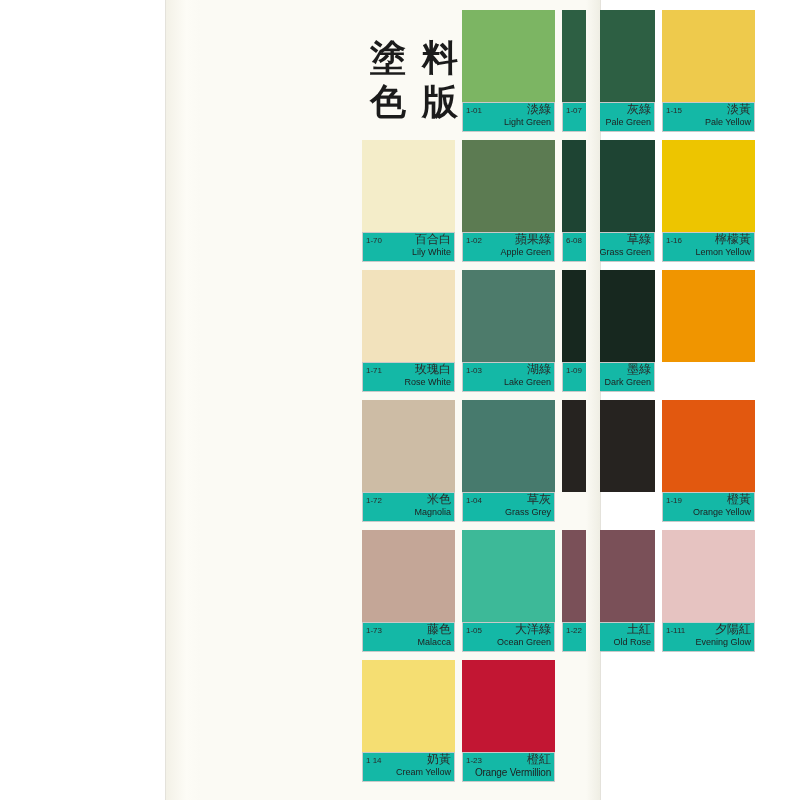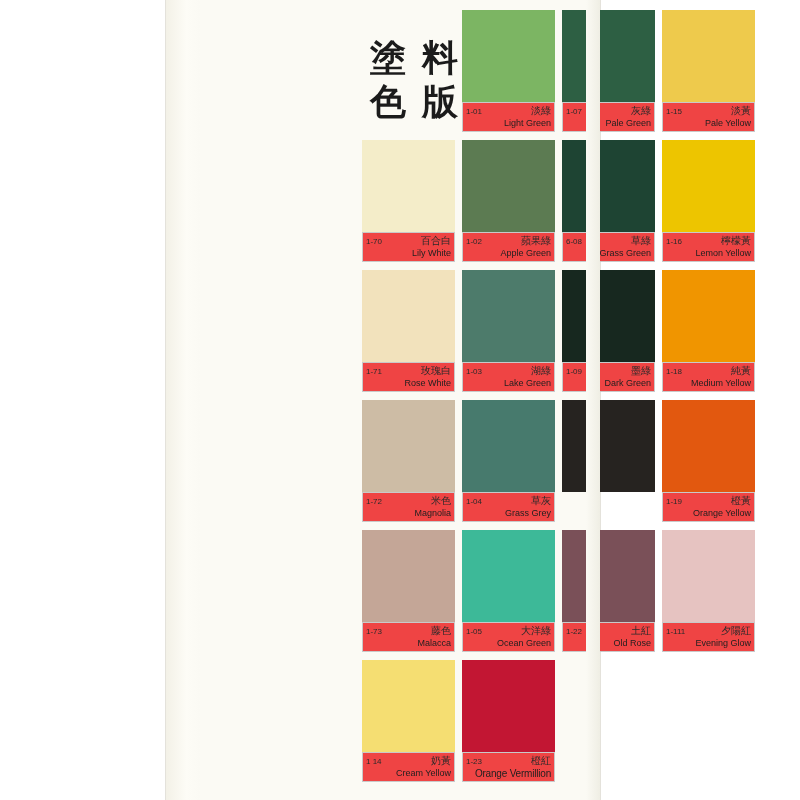--- a/index.html
+++ b/index.html
@@ -97,38 +97,38 @@
     height: 92px;
   }
 
   .label-card {
     position: absolute;
     left: 0;
     top: 92px;
     width: 93px;
     height: 30px;
     box-sizing: border-box;
-    background: #ef4444;
+    background: #14b8a6;
     border: 1px solid #c9c9c9;
     padding: 2px 3px 0 3px;
   }
   .label-top {
     display: flex;
     justify-content: space-between;
     align-items: baseline;
     line-height: 11px;
   }
   .code {
     font-size: 8px;
     color: #2a2a2a;
     letter-spacing: 0px;
   }
   .cn {
-    font-family: Liberation Serif, serif;
-    font-size: 10px;
+    font-family: Liberation Mono, monospace;
+    font-size: 12px;
     color: #2a2a2a;
   }
   .en {
     margin-top: 1px;
     text-align: right;
     font-size: 9px;
     color: #1f1f1f;
     line-height: 11px;
     white-space: nowrap;
     overflow: hidden;
@@ -246,27 +246,20 @@
           <div class="label-card">
             <div class="label-top">
               <span class="code">1-09</span>
               <span class="cn">墨綠</span>
             </div>
             <div class="en">Dark Green</div>
           </div>
         </div>
         <div class="cell">
           <div class="swatch" style="background: rgb(240, 149, 0);"></div>
-          <div class="label-card">
-            <div class="label-top">
-              <span class="code">1-18</span>
-              <span class="cn">純黃</span>
-            </div>
-            <div class="en">Medium Yellow</div>
-          </div>
         </div>
         <div class="cell">
           <div class="swatch" style="background: rgb(205, 188, 165);"></div>
           <div class="label-card">
             <div class="label-top">
               <span class="code">1-72</span>
               <span class="cn">米色</span>
             </div>
             <div class="en">Magnolia</div>
           </div>

